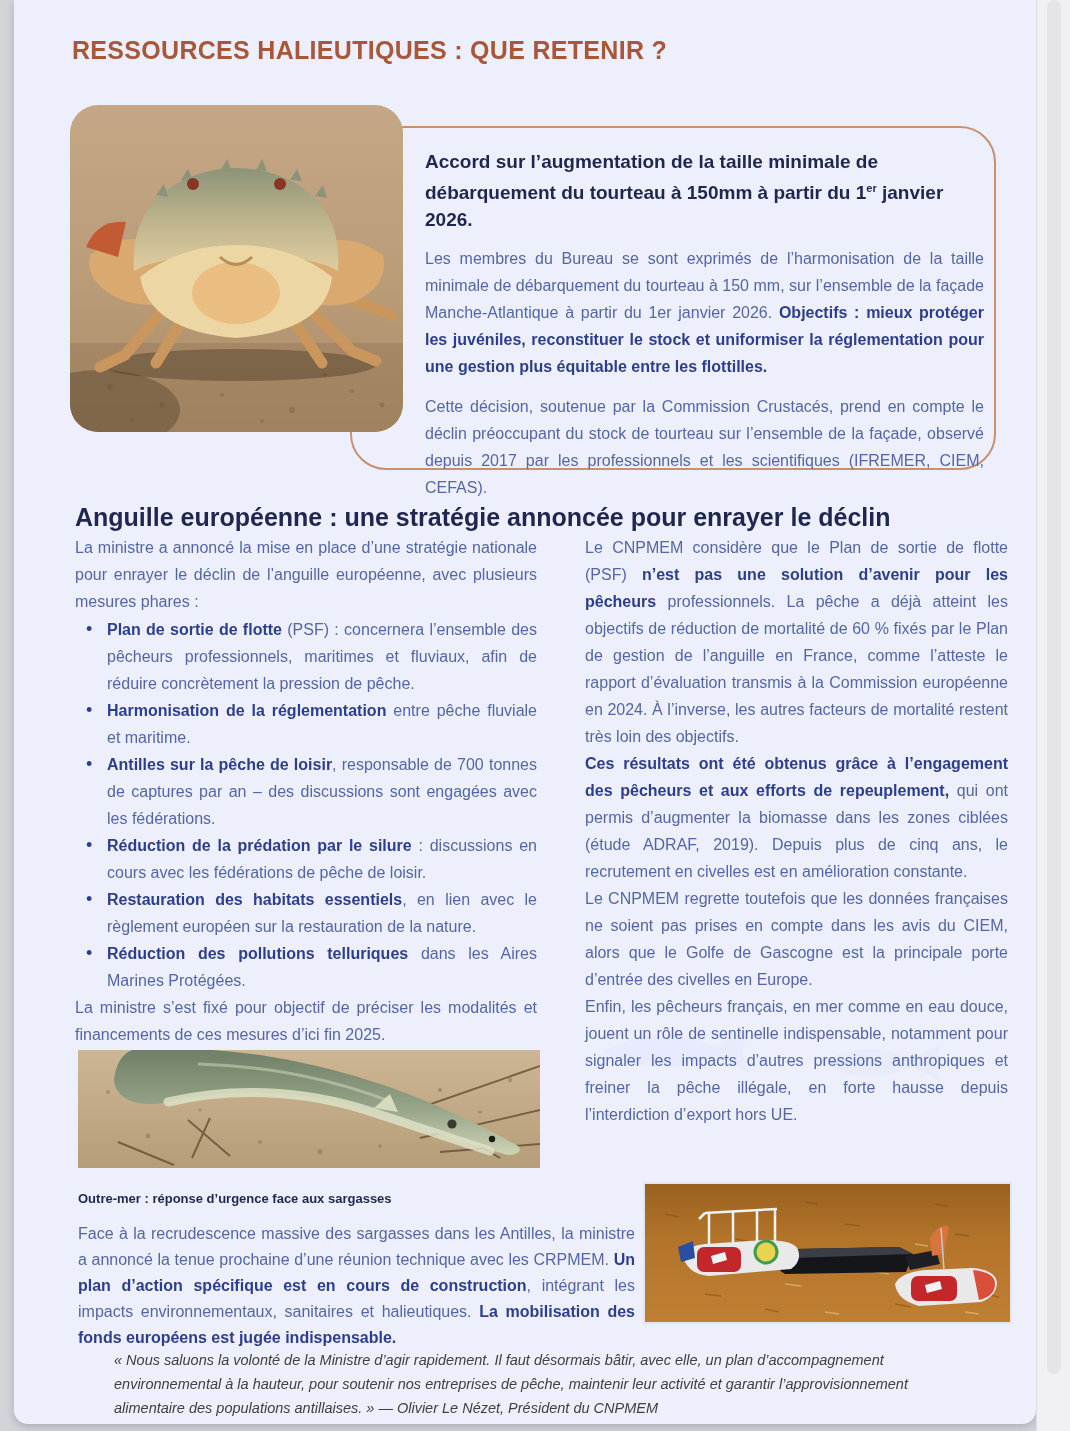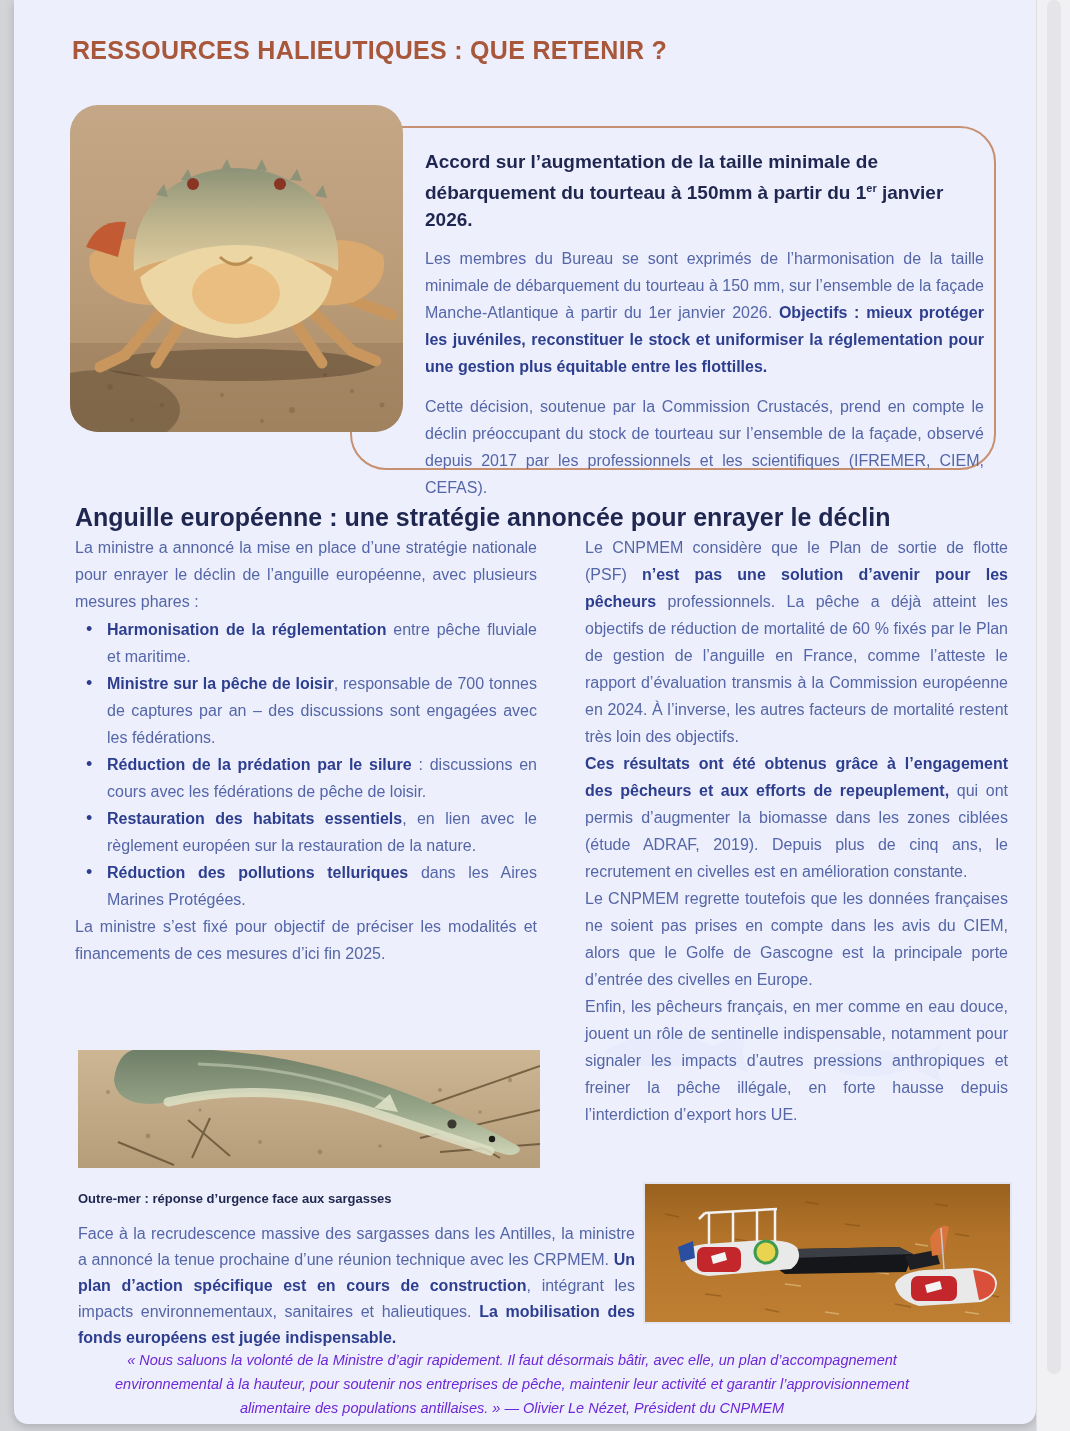--- a/index.html
+++ b/index.html
@@ -45,23 +45,23 @@
   .colL li { position:relative; padding-left:32px; }
   .colL li::before { content:"•"; position:absolute; left:11px; top:0; color:#2d3e8f; font-size:18px; }
   .photo-eel { position:absolute; left:64px; top:1050px; width:462px; height:118px; z-index:2;}
   .wm { position:absolute; opacity:.55; z-index:1; }
   
   .om-h { position:absolute; left:64px; top:1191px; font-size:13px; font-weight:bold; color:#1f2750; }
   .om-p { position:absolute; left:64px; top:1221px; width:557px; font-size:16px; line-height:26px; color:#5466a8; text-align:justify; }
   .photo-sarg { position:absolute; left:629px; top:1182px; width:369px; height:142px; border:2px solid #e3e6f2; }
   
   .quote {
-    position:absolute; left:87px; top:1348px; width:822px;
-    text-align:center; font-style:italic;
-    font-size:14.5px; line-height:24px; color:#6d28d9;
+    position:absolute; left:100px; top:1348px; width:822px;
+    font-style:italic;
+    font-size:14.5px; line-height:24px; color:#404040;
   }
   
   .scroll-track {
     position:absolute; right:0; top:0; width:34px; height:1431px;
     background:#f1f1f4; border-left:1px solid #dddde2;
   }
   .scroll-thumb {
     position:absolute; left:10px; top:0; width:14px; height:96%;
     border-radius:7px; background:#e5e5e9;
   }
@@ -141,22 +141,23 @@
     <path d="M30 35 Q80 5 140 30 L175 12 L168 35 L175 58 L140 40 Q80 65 30 35 Z" fill="#e3e9fb"></path>
   </svg>
   <svg class="wm" style="left:780px; top:1034px;" width="170" height="58" viewBox="0 0 200 70">
     <path d="M30 35 Q80 5 140 30 L175 12 L168 35 L175 58 L140 40 Q80 65 30 35 Z" fill="#e3e9fb"></path>
   </svg>
 
   <div class="cols">
     <div class="colL">
       <p class="body-txt">La ministre a annoncé la mise en place d’une stratégie nationale pour enrayer le déclin de l’anguille européenne, avec plusieurs mesures phares :</p>
       <ul>
+        <li class="body-txt"><b class="bb">Plan de sortie de flotte</b><span> (PSF) : concernera l’ensemble des pêcheurs professionnels, maritimes et fluviaux, afin de réduire concrètement la pression de pêche.</span></li>
         <li class="body-txt"><b class="bb">Harmonisation de la réglementation</b><span> entre pêche fluviale et maritime.</span></li>
-        <li class="body-txt"><b class="bb">Ministre sur la pêche de loisir</b><span>, responsable de 700 tonnes de captures par an – des discussions sont engagées avec les fédérations.</span></li>
+        <li class="body-txt"><b class="bb">Antilles sur la pêche de loisir</b><span>, responsable de 700 tonnes de captures par an – des discussions sont engagées avec les fédérations.</span></li>
         <li class="body-txt"><b class="bb">Réduction de la prédation par le silure</b><span> : discussions en cours avec les fédérations de pêche de loisir.</span></li>
         <li class="body-txt"><b class="bb">Restauration des habitats essentiels</b><span>, en lien avec le règlement européen sur la restauration de la nature.</span></li>
         <li class="body-txt"><b class="bb">Réduction des pollutions telluriques</b><span> dans les Aires Marines Protégées.</span></li>
       </ul>
       <p class="body-txt">La ministre s’est fixé pour objectif de préciser les modalités et financements de ces mesures d’ici fin 2025.</p>
     </div>
     <div class="colR">
       <p class="body-txt"><span>Le CNPMEM considère que le Plan de sortie de flotte (PSF) </span><span class="bb">n’est pas une solution d’avenir pour les pêcheurs</span><span> professionnels. La pêche a déjà atteint les objectifs de réduction de mortalité de 60 % fixés par le Plan de gestion de l’anguille en France, comme l’atteste le rapport d’évaluation transmis à la Commission européenne en 2024. À l’inverse, les autres facteurs de mortalité restent très loin des objectifs.</span></p>
       <p class="body-txt"><span class="bb">Ces résultats ont été obtenus grâce à l’engagement des pêcheurs et aux efforts de repeuplement,</span><span> qui ont permis d’augmenter la biomasse dans les zones ciblées (étude ADRAF, 2019). Depuis plus de cinq ans, le recrutement en civelles est en amélioration constante.</span></p>
       <p class="body-txt">Le CNPMEM regrette toutefois que les données françaises ne soient pas prises en compte dans les avis du CIEM, alors que le Golfe de Gascogne est la principale porte d’entrée des civelles en Europe.</p>

